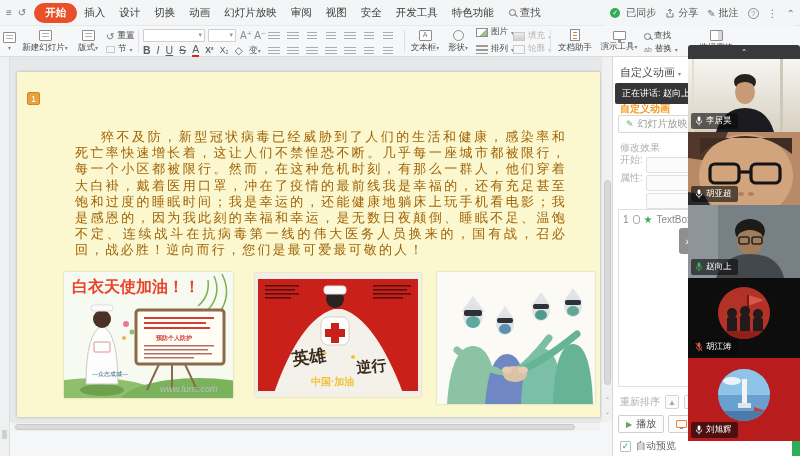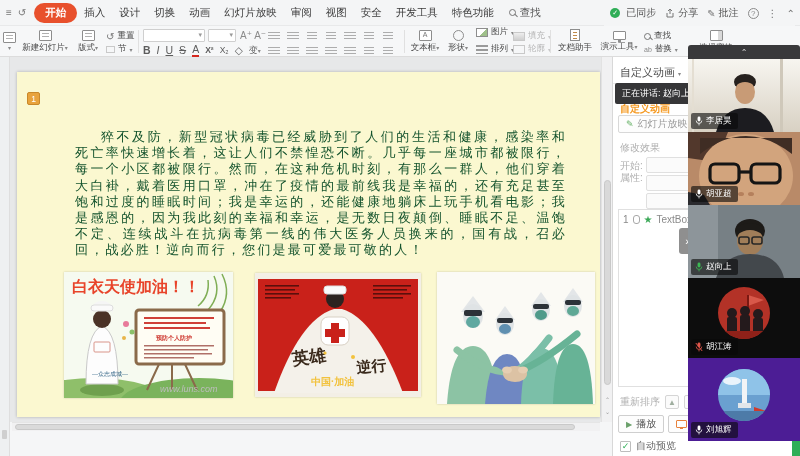--- a/index.html
+++ b/index.html
@@ -58,21 +58,21 @@
   .leftstrip{position:absolute;left:0;top:57px;width:10px;height:399px;background:#eef0f1;border-right:1px solid #dedede;}
   .leftstrip .handle{position:absolute;left:2px;top:373px;width:5px;height:9px;background:#cfcfcf;border-radius:1px;}
   .canvas{position:absolute;left:10px;top:57px;width:602px;height:365px;background:#e7e8e9;}
   .slide{position:absolute;left:7px;top:15px;width:583px;height:345px;background:#fbf8d0;
          box-shadow:0 0 3px rgba(0,0,0,.25);}
   .slideno{position:absolute;left:10px;top:20px;width:13px;height:13px;background:#e8a33d;color:#fff;
            font-size:8.5px;display:flex;align-items:center;justify-content:center;border-radius:2px;border:1px solid #c9882a;}
   .stitle{position:absolute;left:57px;top:18px;margin:0;font-size:22px;font-weight:bold;color:#d5281e;
           letter-spacing:2px;font-family:"Liberation Sans","DejaVu Sans",sans-serif;}
   .sbody{position:absolute;left:58px;top:57px;width:492px;margin:0;font-size:13px;line-height:16.2px;
-         letter-spacing:2.2px;color:#14532d;text-indent:2em;text-align:justify;}
+         letter-spacing:2.2px;color:#a16207;text-indent:2em;text-align:justify;}
   .poster{position:absolute;box-shadow:0 0 2px rgba(0,0,0,.2);}
 
   
   .vscroll{position:absolute;left:591px;top:0px;width:11px;height:365px;background:#f1f1f2;border-left:1px solid #e2e2e2;}
   .vthumb{position:absolute;left:2px;top:123px;width:7px;height:205px;background:#d9d9d9;border:1px solid #c8c8c8;border-radius:4px;}
   .vbtn{position:absolute;left:1px;width:9px;height:9px;color:#9a9a9a;font-size:6px;display:flex;align-items:center;justify-content:center;}
   .hscroll{position:absolute;left:2px;top:365px;width:588px;height:9px;background:#f1f1f2;border-top:1px solid #e5e5e5;}
   .hthumb{position:absolute;left:3px;top:1px;width:560px;height:6px;background:#dadada;border:1px solid #c9c9c9;border-radius:3px;}
   .notesbar{position:absolute;left:0px;top:375px;width:602px;height:24px;background:#fbfbfb;border-top:1px solid #e3e3e3;
             display:flex;align-items:center;gap:6px;padding-left:28px;font-size:10.5px;color:#8a8a8a;}
@@ -115,21 +115,21 @@
 
   
   .meeting{position:absolute;left:688px;top:45px;width:112px;z-index:10;}
   .collapsebar{position:absolute;left:0;top:0;width:112px;height:14px;background:#39393b;color:#ddd;
                display:flex;align-items:center;justify-content:center;font-size:8px;border-radius:3px 3px 0 0;}
   .tile{position:absolute;left:0;width:112px;overflow:hidden;background:#111;}
   .t1{top:14px;height:73px;background:linear-gradient(180deg,#f7f5f0,#d8d1c3);}
   .t2{top:87px;height:73px;background:#b98a68;}
   .t3{top:160px;height:73px;background:linear-gradient(180deg,#99a2a9,#6e757b);}
   .t4{top:233px;height:80px;background:#0d0d0d;}
-  .t5{top:313px;height:83px;background:#4c1d95;}
+  .t5{top:313px;height:83px;background:#b91c1c;}
   .nametag{position:absolute;left:3px;bottom:3px;background:rgba(10,10,10,.62);border-radius:2px;
            display:flex;align-items:center;gap:3px;padding:2px 6px 2px 4px;}
   .nametag span{color:#fff;font-size:8.5px;white-space:nowrap;}
   .avatar{position:absolute;left:50%;top:44%;transform:translate(-50%,-50%);width:52px;height:52px;border-radius:50%;overflow:hidden;}
 
   .green-corner{position:absolute;left:792px;top:441px;width:8px;height:15px;background:#2fae57;z-index:11;}
 </style>
 </head>
 <body>
 
@@ -404,21 +404,21 @@
       <span>自定义动画</span> <span class="caret">▾</span>
     </div>
     <div style="position:absolute;left:0;top:26px;width:188px;height:1px;background:#ececec;"></div>
     <div class="ap-sect">自定义动画</div>
     <div class="ap-addbtn">
       <span class="pencil">✎</span>
       <span>幻灯片放映</span>
       <span class="caret">▾</span>
     </div>
     <div class="ap-label" style="top:84px;text-align:right;">修改效果</div>
-    <div class="ap-label" style="top:102px;">开始:</div>
+    <div class="ap-label" style="top:96px;">开始:</div>
     <div class="ap-combo" style="top:100px;"></div>
     <div class="ap-label" style="top:114px;">属性:</div>
     <div class="ap-combo" style="top:118px;"></div>
     <div class="ap-label" style="top:138px;margin-top:32px;">速度:</div>
     <div class="ap-combo" style="top:136px;"></div>
 
     <div class="ap-list">
       <div class="ap-item">
         <span>1</span>
         <span class="mouse-ic"></span>

